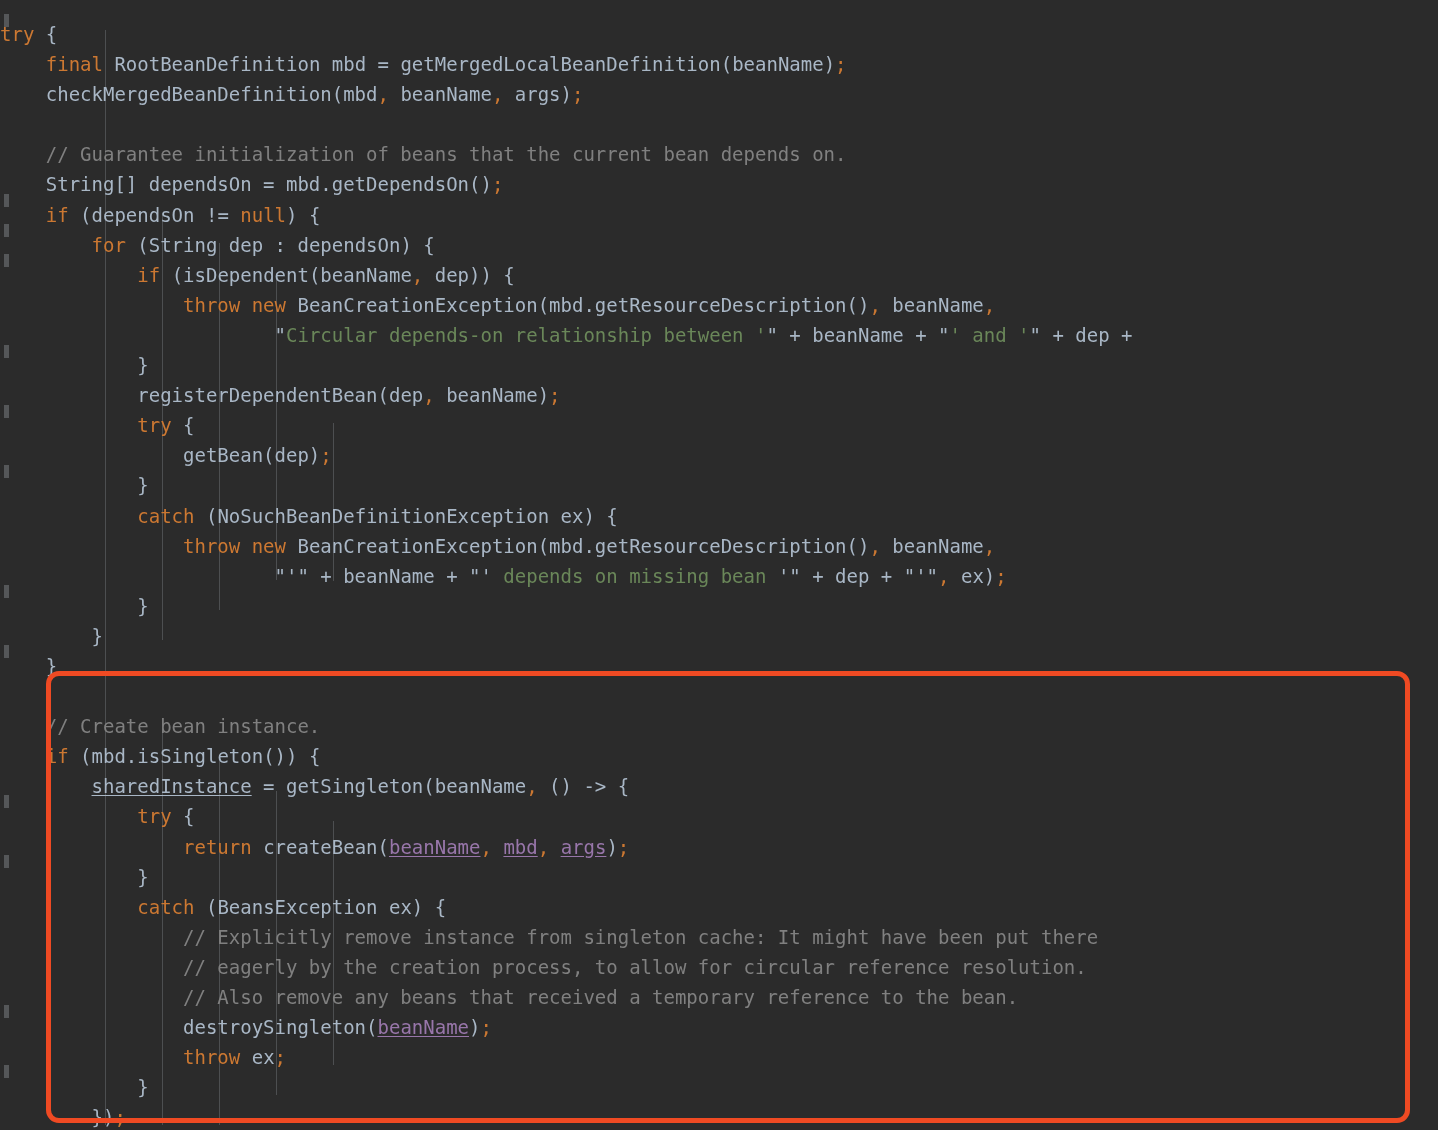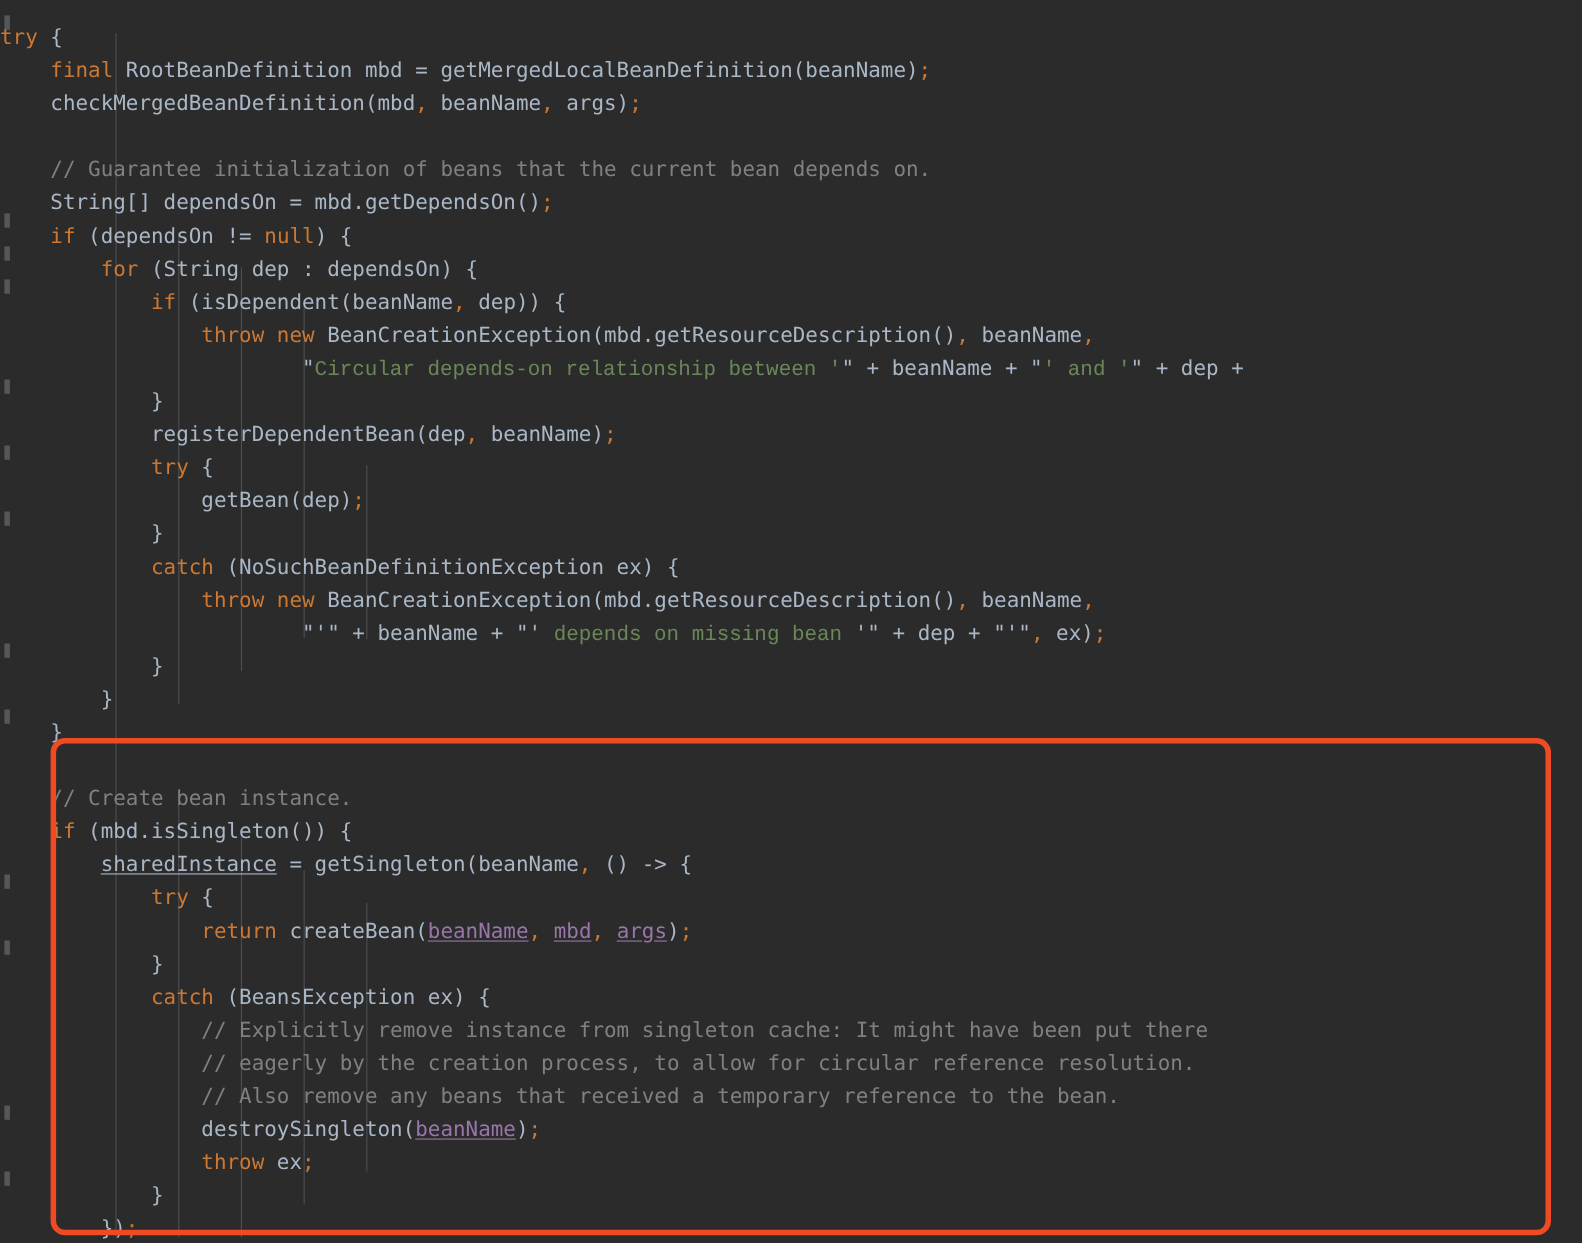--- a/index.html
+++ b/index.html
@@ -40,21 +40,21 @@
     color:#a9b7c6;
   }
   .ln{
     display:block;
     height:30.1px;
     white-space:pre;
   }
   .kw{color:#cc7832;}
   .id{color:#a9b7c6;}
   .cm{color:#808080;}
-  .st{color:#6a8759;font-family:Liberation Mono, monospace;}
+  .st{color:#6a8759;}
   .pm{color:#9876aa;text-decoration:underline;text-underline-offset:2px;}
   .ul{color:#a9b7c6;text-decoration:underline;text-underline-offset:2px;}
   .op{color:#cc7832;}
   
   #highlight-box{
     position:absolute;
     left:46px;top:671px;
     width:1364px;height:452px;
     border:5px solid #ef4a23;
     border-radius:13px;

